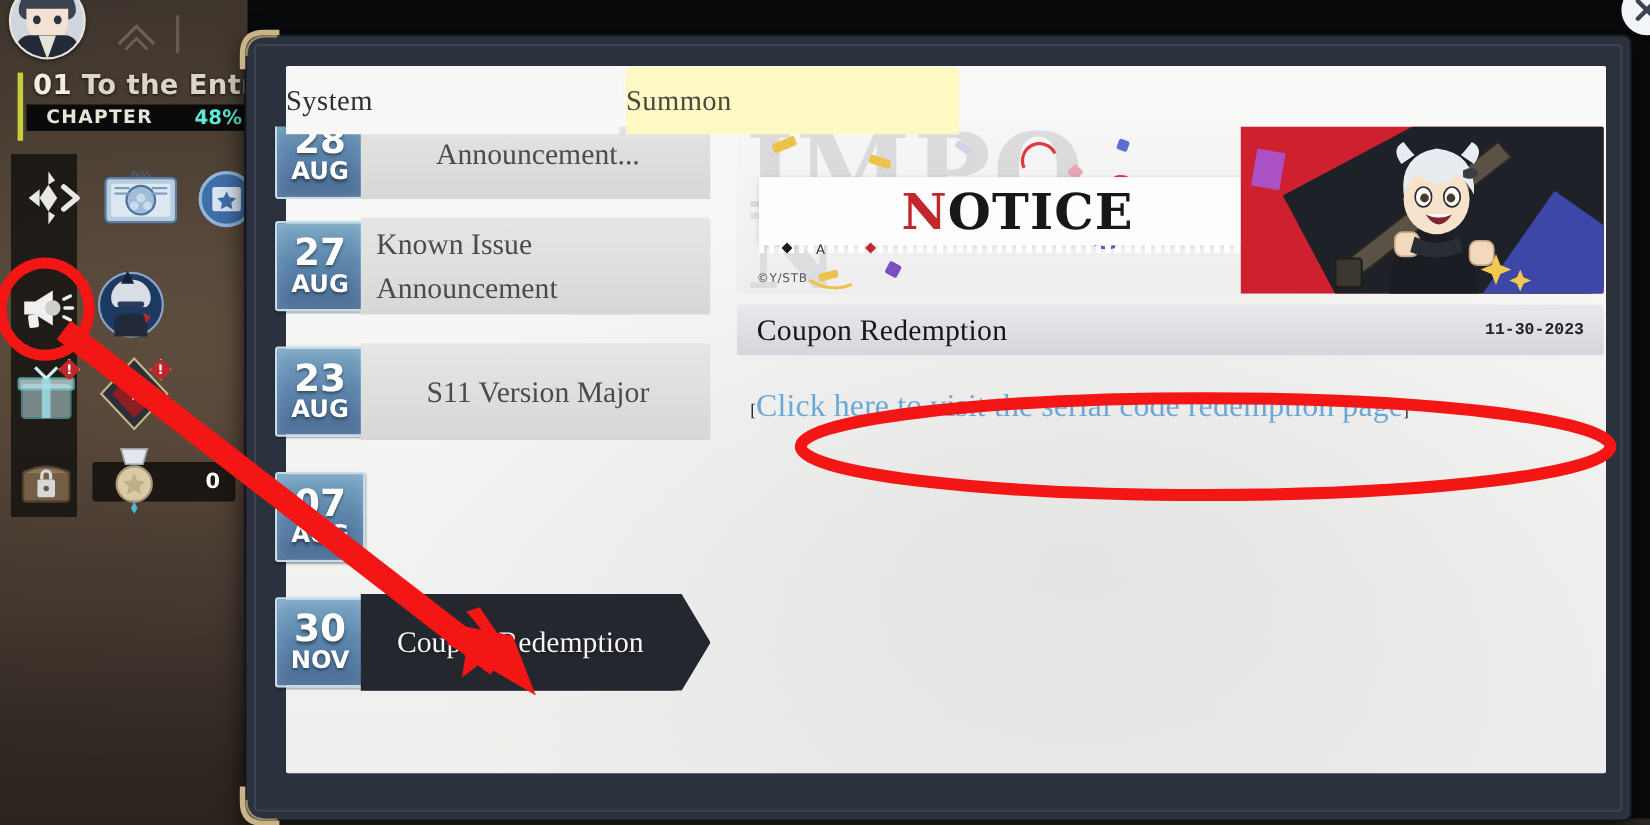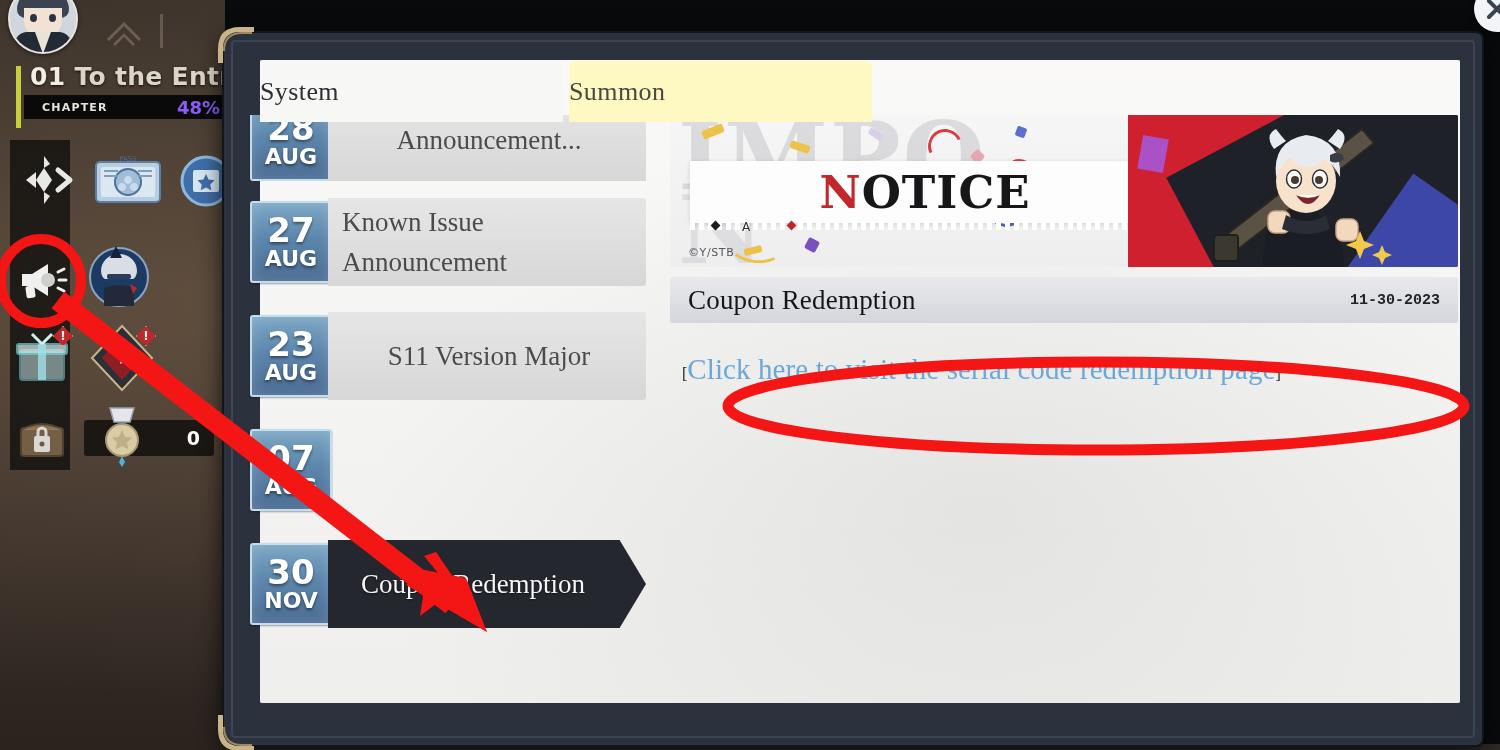--- a/index.html
+++ b/index.html
@@ -86,26 +86,26 @@
     line-height:30px;
   }
   .chapter-title .num{ color:#f2eee4; }
   .chapter-bar{
     margin-left:24px; margin-top:3px; height:24px; width:204px;
     background:#0a0a0a;
     display:flex; align-items:center; justify-content:space-between;
     padding:0 8px 0 18px;
   }
   .chapter-bar .lbl{
-    font-family:"DejaVu Sans",sans-serif; font-weight:bold; font-size:11px;
+    font-family:"DejaVu Sans",sans-serif; font-weight:bold; font-size:17px;
     color:#e8e4d8; letter-spacing:1.2px;
   }
   .chapter-bar .pct{
     font-family:"DejaVu Sans",sans-serif; font-weight:bold; font-size:18px;
-    color:#8b5cf6;
+    color:#5eead4;
   }
 
   .hud-strip{
     position:absolute; left:10px; top:140px; width:60px; height:330px;
     background:rgba(18,16,15,.80);
   }
 
   .icon-tile{ position:absolute; width:52px; height:52px; }
   .icon-tile svg{ width:100%; height:100%; display:block; }
 

